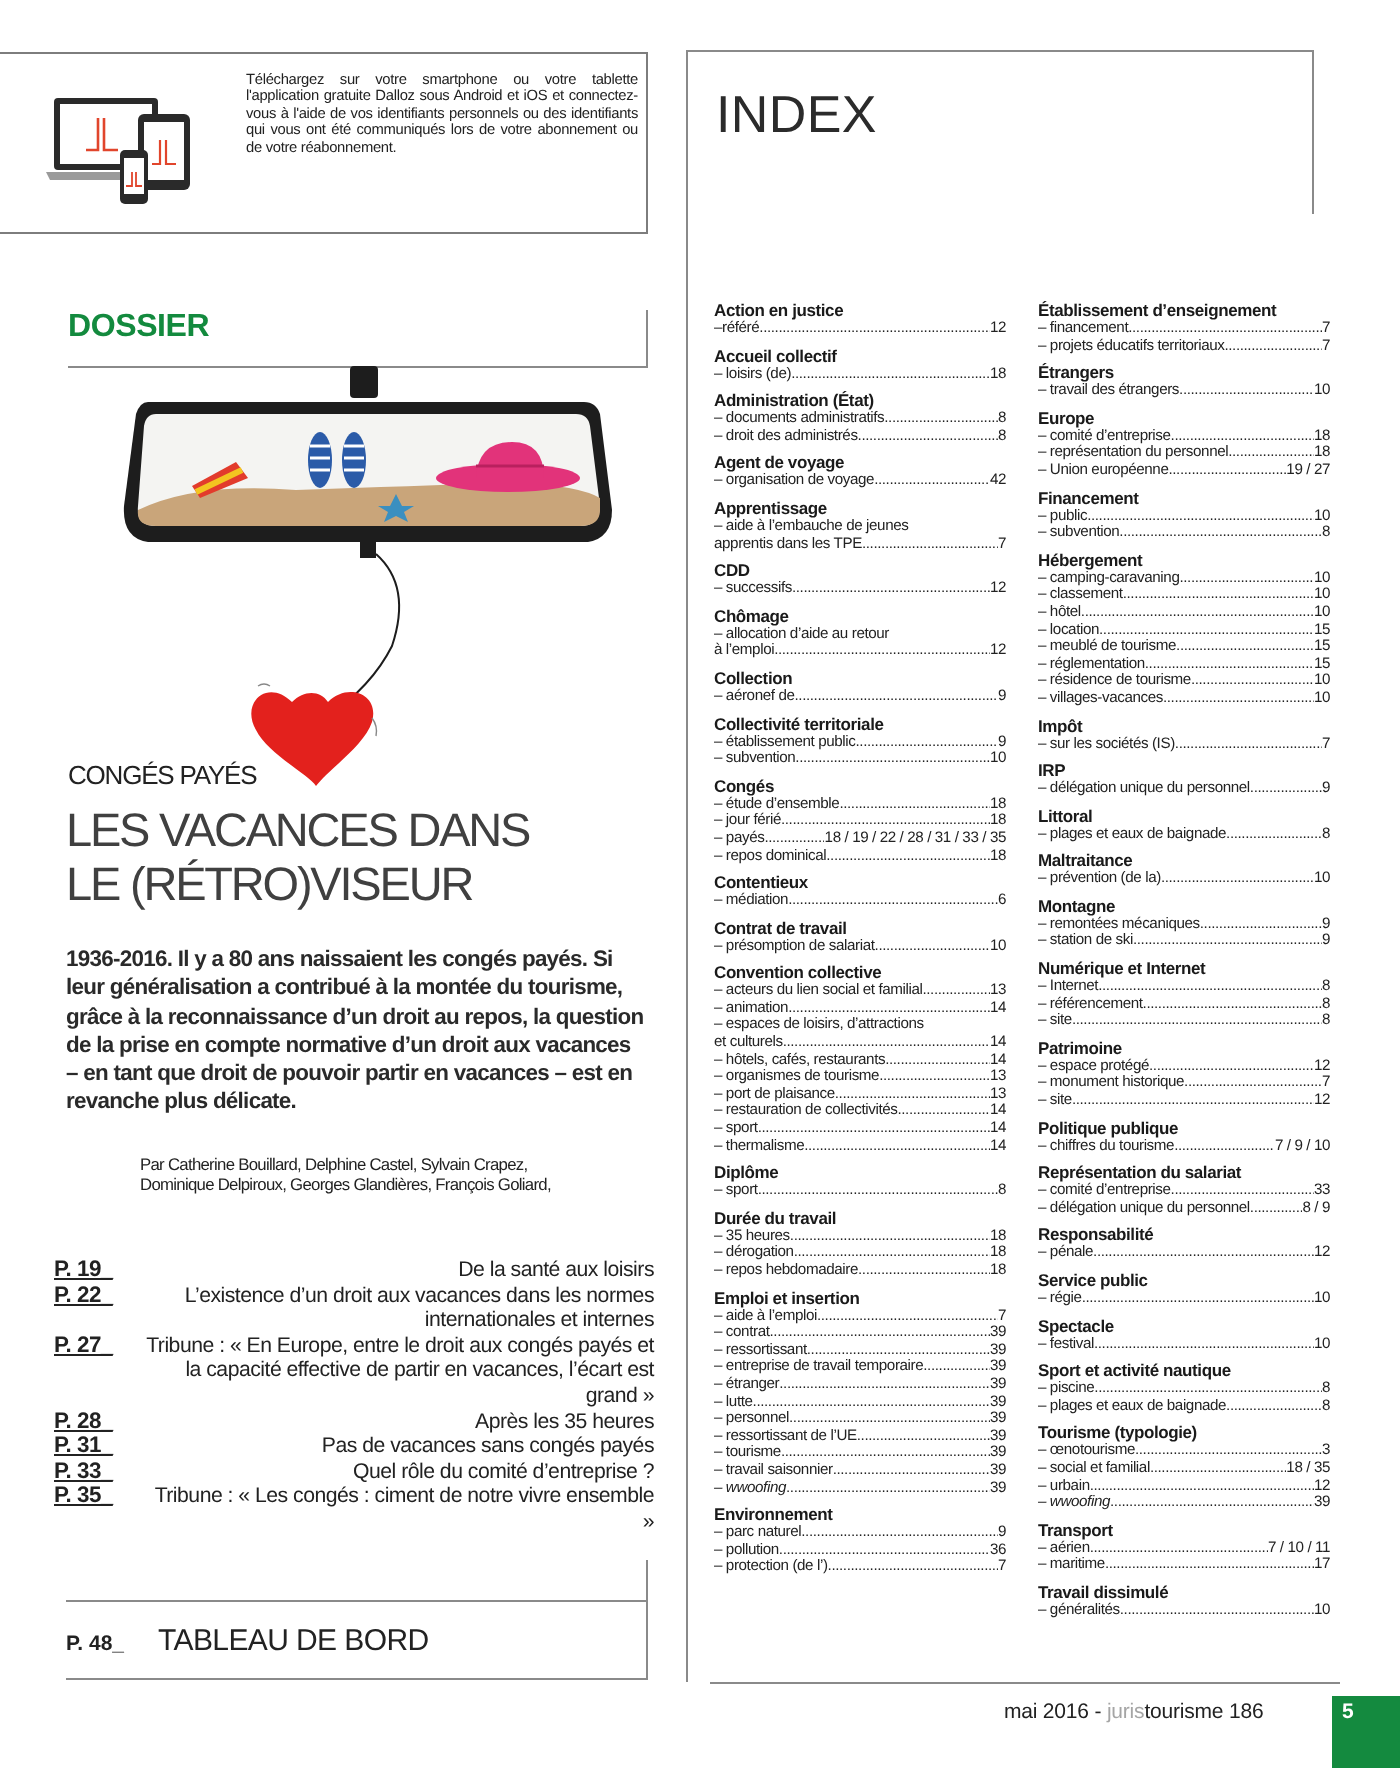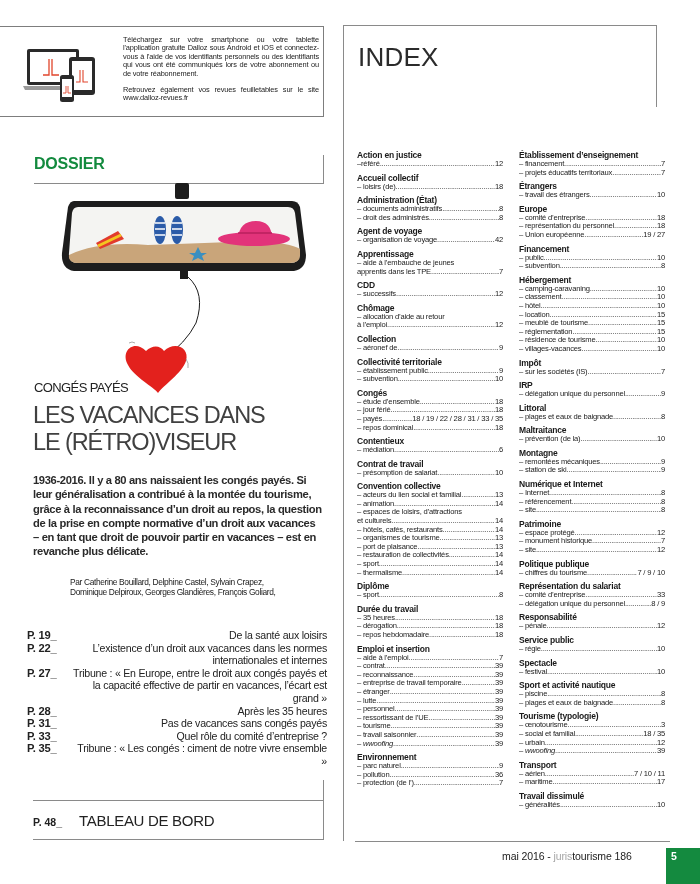--- a/index.html
+++ b/index.html
@@ -43,21 +43,21 @@
     position: absolute; left: 33px; top: 473px; width: 290px;
     font-size: 11.2px; line-height: 14.3px; font-weight: bold; color: #2a2a2a;
     letter-spacing: -0.35px;
   }
   .authors {
     position: absolute; left: 70px; top: 577px; width: 254px; text-align: left;
     font-size: 8.4px; line-height: 10.4px; color: #222; letter-spacing: -0.35px;
   }
   .toc { position: absolute; left: 27px; top: 629px; width: 300px; }
   .toc-row { display: flex; font-size: 10.6px; line-height: 12.6px; color: #222; letter-spacing: -0.25px; }
-  .toc-row .pg { width: 46px; flex: none; font-weight: bold; font-size: 11.2px; }
+  .toc-row .pg { width: 46px; flex: none; font-weight: bold; font-size: 11.2px; text-decoration: underline; }
   .toc-row .tl { flex: 1; text-align: right; }
   .tdb {
     position: absolute; left: 33px; top: 812px; display: flex; align-items: baseline;
   }
   .tdb .pg { font-size: 10.5px; font-weight: bold; color: #222; width: 46px; }
   .tdb .tl { font-size: 15px; color: #222; letter-spacing: -0.3px; }
 
   
   .index-title {
     position: absolute; left: 358px; top: 42px;
@@ -103,21 +103,20 @@
     <rect x="48" y="12" width="26" height="38" rx="3" fill="#2a2a2a"></rect>
     <rect x="51" y="16" width="20" height="29" fill="#fff"></rect>
     <path d="M55 37 L59 37 L59 25 M62 25 L62 37 L67 37" stroke="#e1452c" stroke-width="1.1" fill="none"></path>
 
     <rect x="39" y="30" width="14" height="27" rx="2.5" fill="#2a2a2a"></rect>
     <rect x="41" y="34" width="10" height="18" fill="#fff"></rect>
     <path d="M42 48 L45 48 L45 41 M47 41 L47 48 L50 48" stroke="#e1452c" stroke-width="0.9" fill="none"></path>
   </svg>
   <div class="txt">
     <p>Téléchargez sur votre smartphone ou votre tablette l'application gratuite Dalloz sous Android et iOS et connectez-vous à l'aide de vos identifiants personnels ou des identifiants qui vous ont été communiqués lors de votre abonnement ou de votre réabonnement.</p>
-    <p>Retrouvez également vos revues feuilletables sur le site www.dalloz-revues.fr</p>
   </div>
 </div>
 
 <div class="dossier-label">DOSSIER</div>
 <div class="rule" style="left:34px; top:183px; width:290px;"></div>
 <div class="vrule" style="left:323px; top:155px; height:28px;"></div>
 
 <svg class="illus" viewBox="0 0 260 220">
 
   <rect x="117" y="0" width="14" height="16" rx="2" fill="#1d1d1d"></rect>
@@ -413,21 +412,21 @@
         <span class="lbl">– aide à l’emploi</span>
         <span class="dots"></span>
         <span class="num">7</span>
       </div>
       <div class="ent">
         <span class="lbl">– contrat</span>
         <span class="dots"></span>
         <span class="num">39</span>
       </div>
       <div class="ent">
-        <span class="lbl">– reconnaissance</span>
+        <span class="lbl">– ressortissant</span>
         <span class="dots"></span>
         <span class="num">39</span>
       </div>
       <div class="ent">
         <span class="lbl">– entreprise de travail temporaire</span>
         <span class="dots"></span>
         <span class="num">39</span>
       </div>
       <div class="ent">
         <span class="lbl">– étranger</span>

